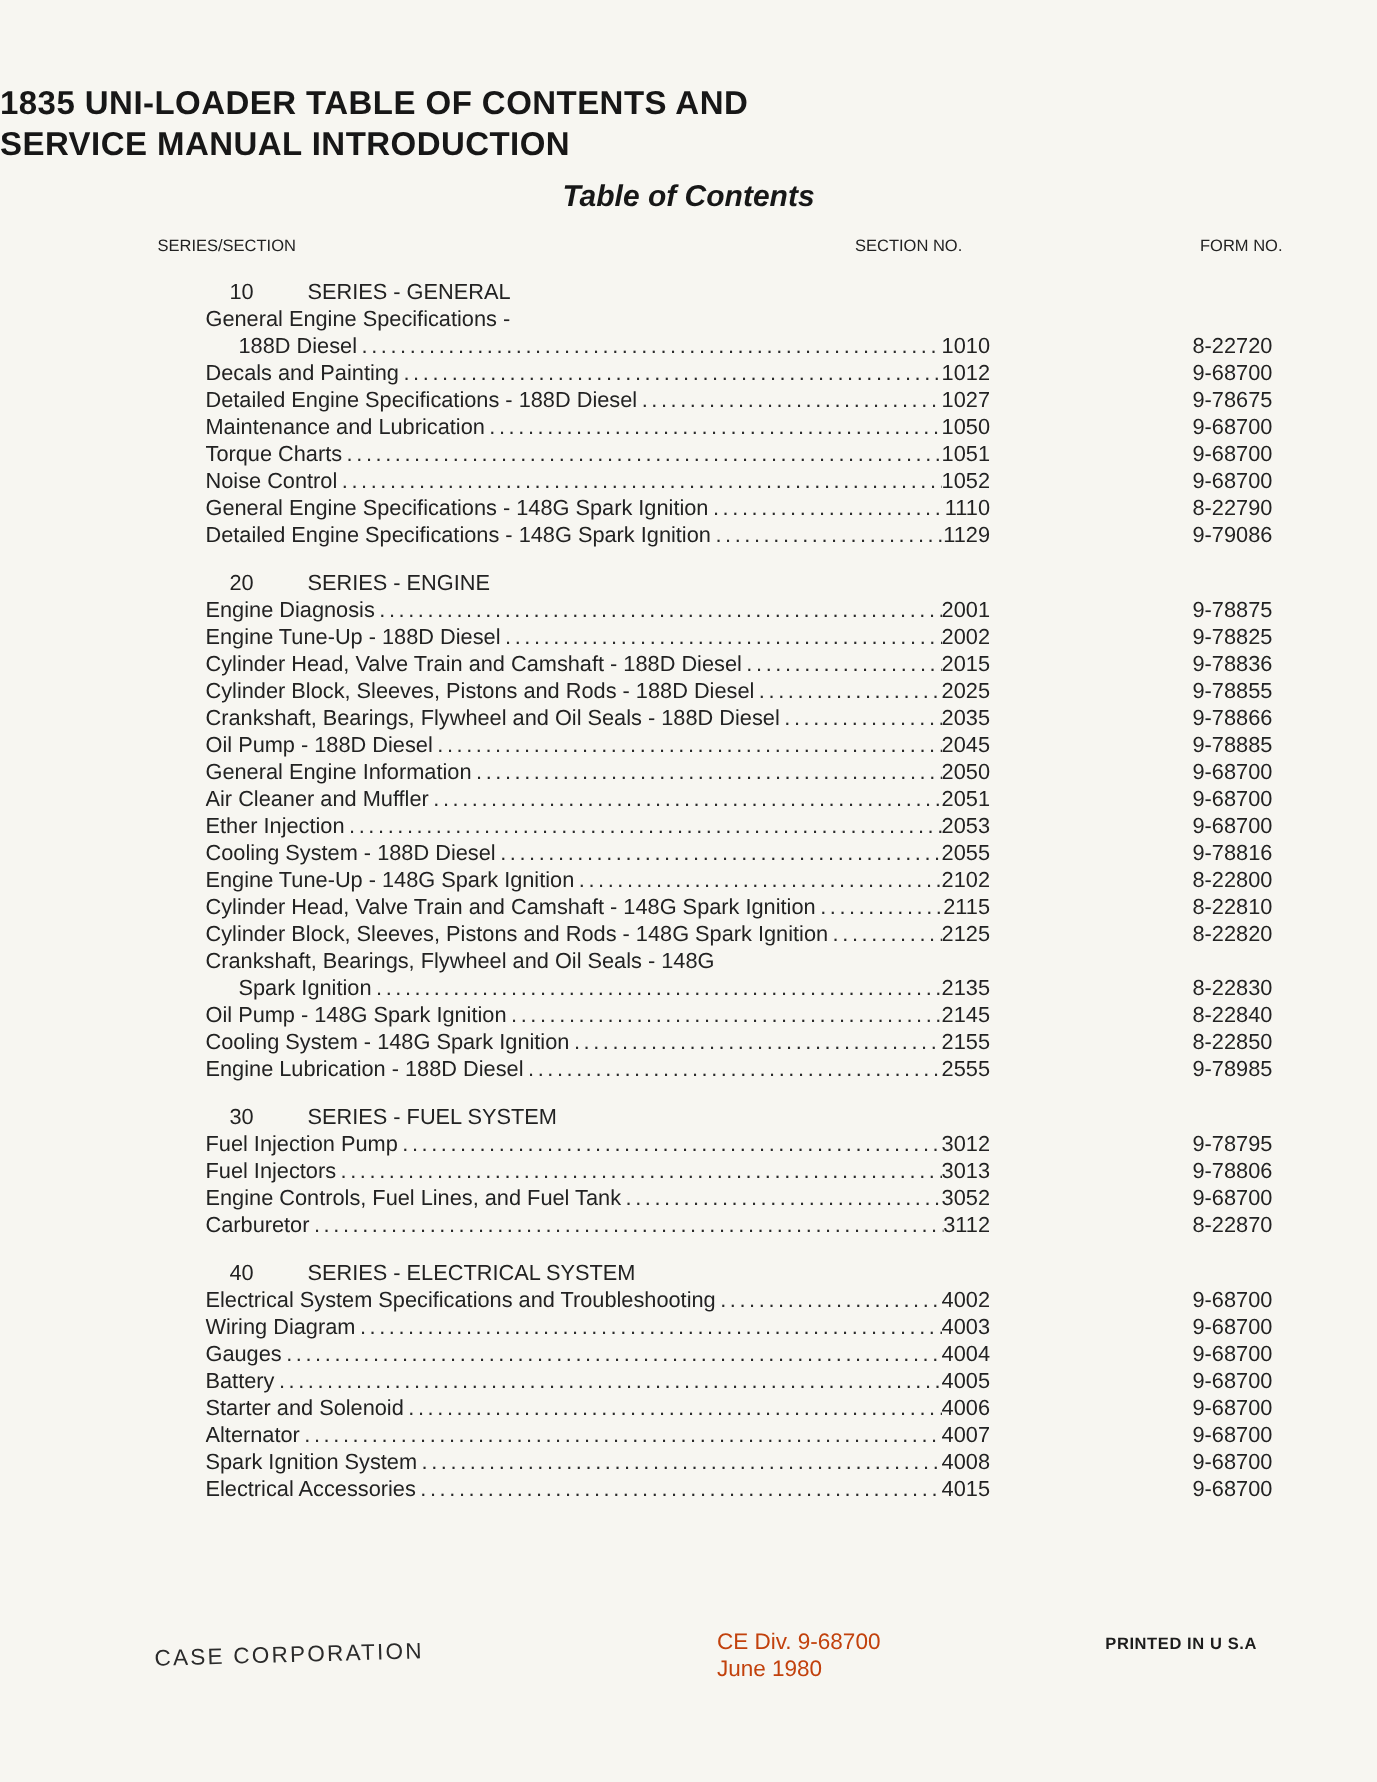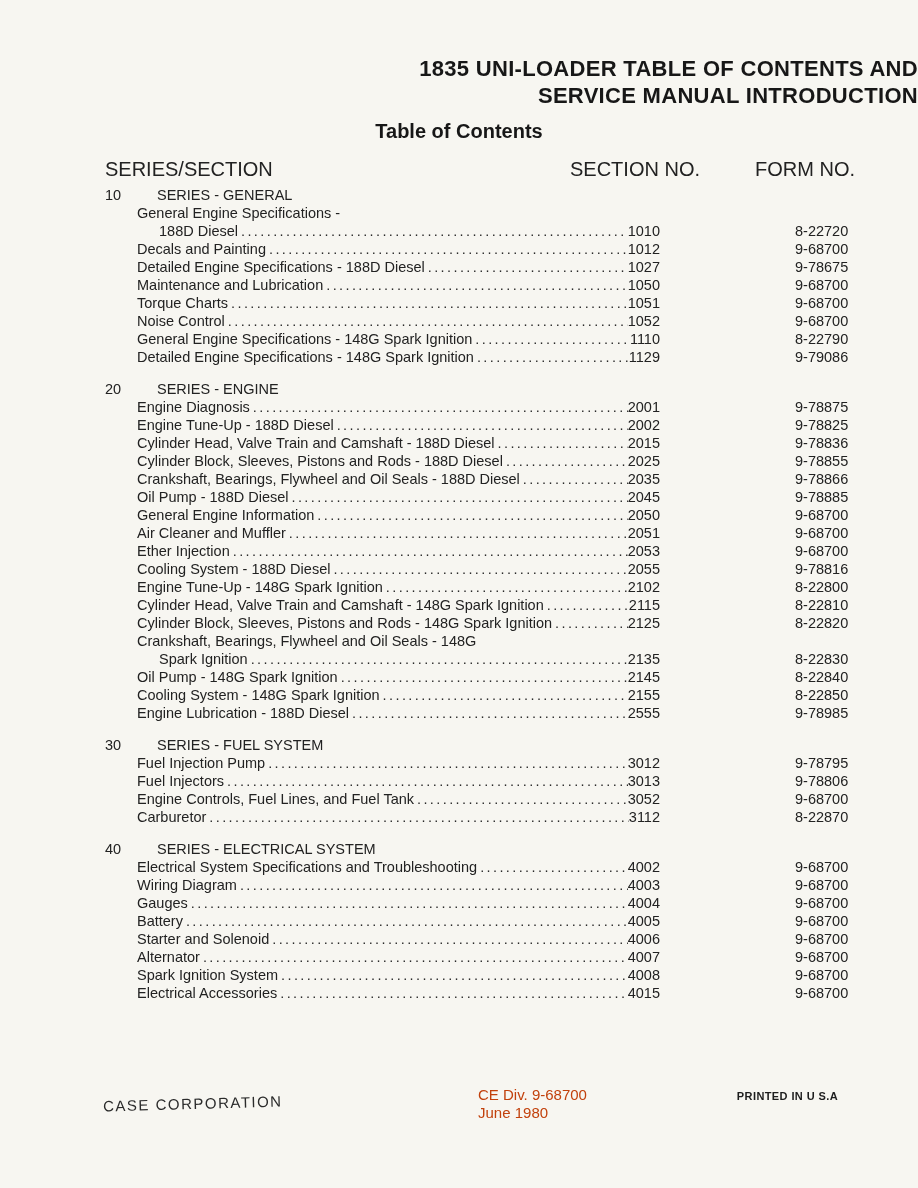--- a/index.html
+++ b/index.html
@@ -12,58 +12,59 @@
     width:918px; height:1188px;
     margin:0 auto;
     background:#f7f6f1;
     color:#1f1f1f;
     overflow:hidden;
   }
   
   .doc-title {
     margin:0;
     padding-top:55px;
-    text-align:right;
+    text-align:left;
     font-size:22px;
     line-height:27px;
     font-weight:bold;
     letter-spacing:0.3px;
     color:#171717;
   }
   .toc-subtitle {
     margin:11px 0 0 0;
     text-align:center;
     font-size:20px;
     line-height:22px;
     font-weight:bold;
     color:#171717;
+    font-style:italic;
   }
   
   .col-headers {
     position:relative;
     height:20px;
     margin-top:16px;
-    font-size:20px;
+    font-size:11px;
     color:#222;
   }
   .col-series   { position:absolute; left:105px; }
   .col-section  { position:absolute; left:570px; }
   .col-form     { position:absolute; right:63px; }
   
   .toc {
     position:absolute;
     left:105px; top:186px;
     width:750px;
     font-size:14.5px;
     line-height:18px;
     color:#222;
   }
   .toc-section { margin:0 0 14px 0; }
   .section-head { display:flex; }
-  .section-num { flex:0 0 32px; }
+  .section-num { flex:0 0 32px;margin-left:48px; }
   .section-title { flex:1;margin-left:20px; }
   .row {
     display:flex;
     align-items:baseline;
     padding-left:32px;
   }
   .row-main {
     flex:0 0 523px;
     display:flex;
     align-items:flex-start;

